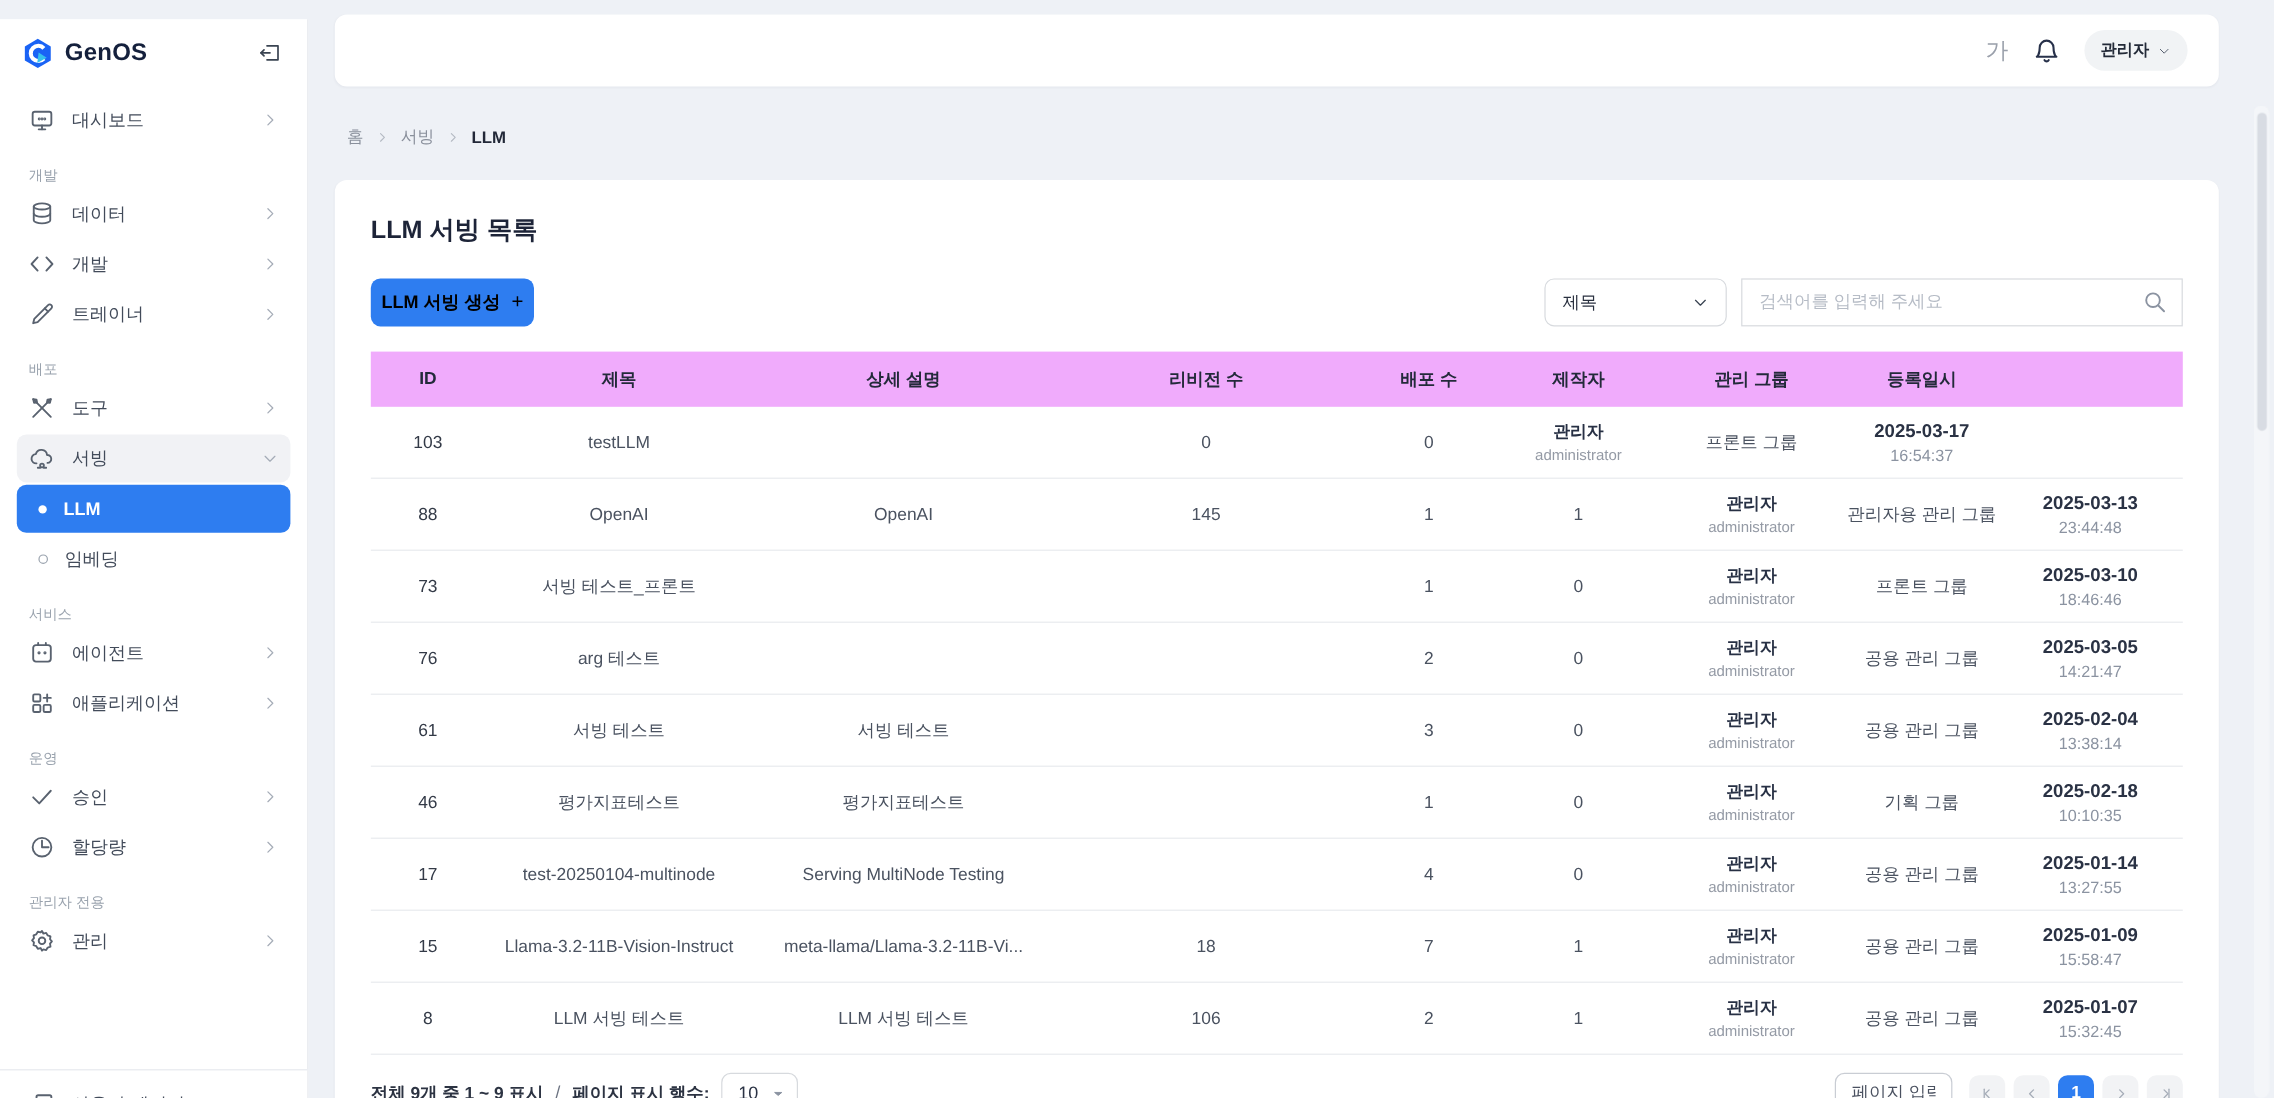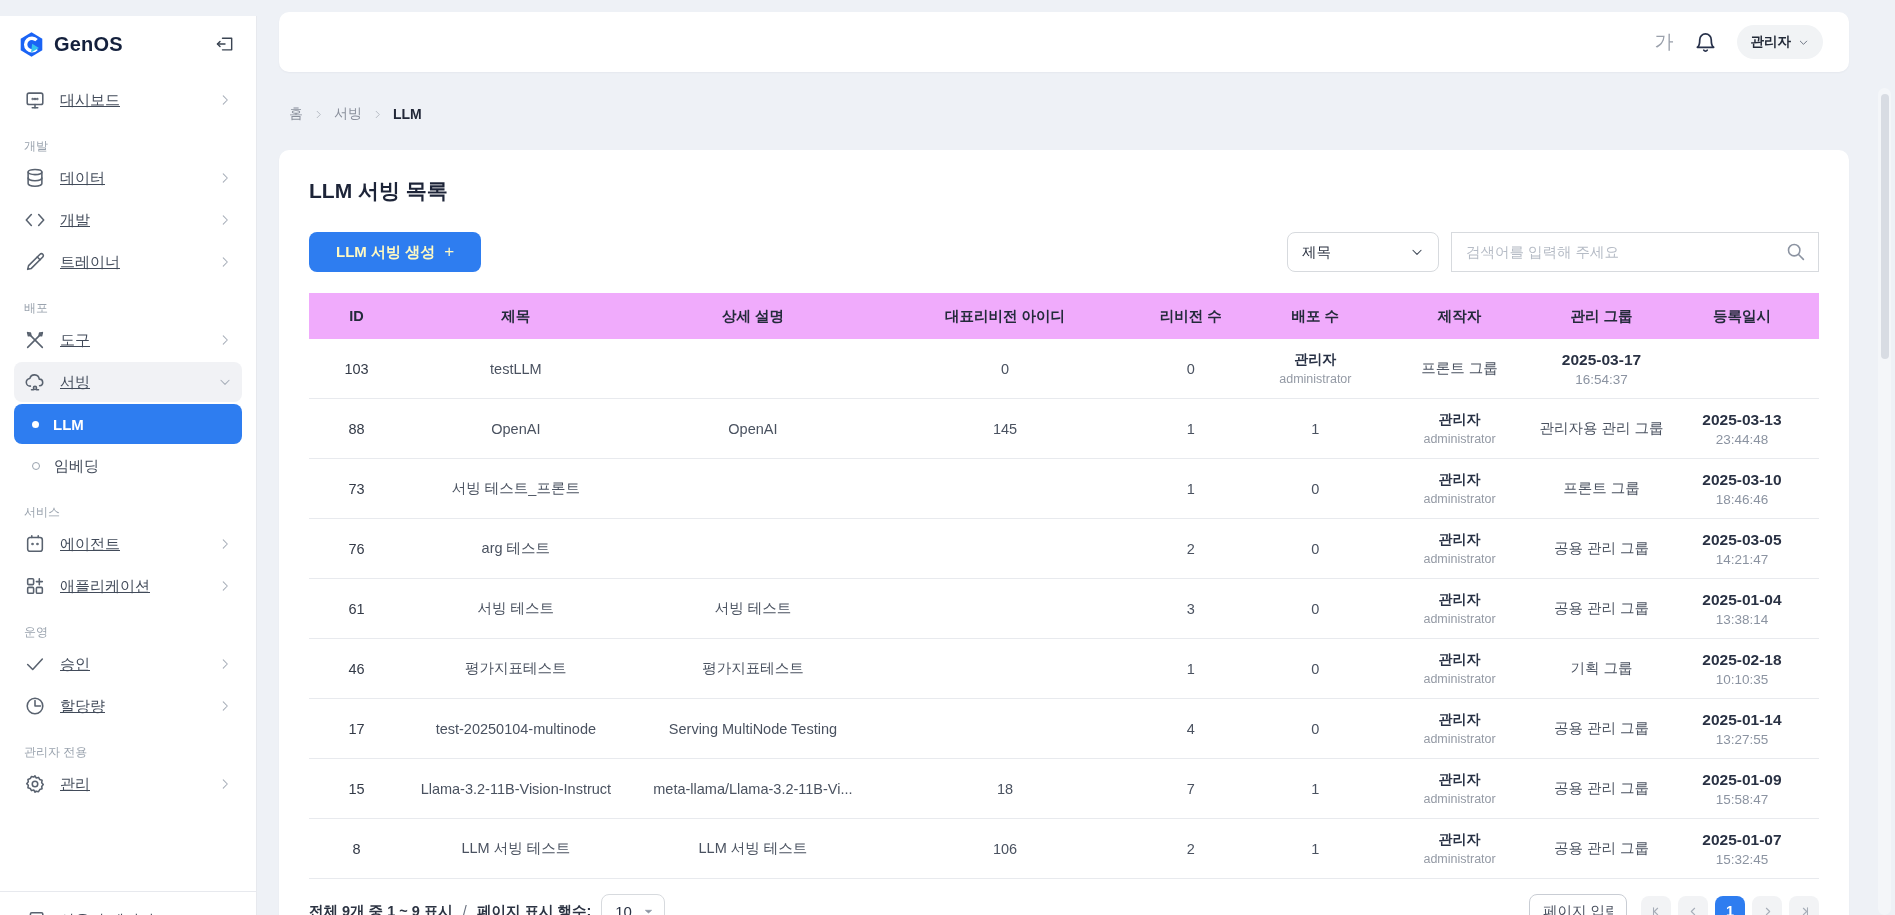--- a/index.html
+++ b/index.html
@@ -10,21 +10,21 @@
   
   .sidebar { position:fixed; left:0; top:16px; width:257px; height:915px; background:#fff;
     border-right:1px solid #e7e9ee; z-index:20; }
   .logo-row { height:56px; display:flex; align-items:center; padding:0 18px 0 18px; }
   .logo-mark { width:27px; height:27px; margin-right:9px; }
   .logo-text { font-size:20px; font-weight:700; color:#14203c; letter-spacing:.2px; flex:1; }
   .collapse-btn { width:26px; height:26px; display:flex; align-items:center; justify-content:center; cursor:pointer; }
   .menu { position:absolute; top:56px; bottom:0; left:0; right:0; overflow:hidden; padding-top:8px; }
   .side-item { height:40px; margin:0 14px 2px 14px; padding:0 10px; border-radius:8px;
     display:flex; align-items:center; gap:14px; font-size:15px; color:#424b5a; cursor:pointer; }
-  .side-item .lbl { flex:1;text-decoration:underline; }
+  .side-item .lbl { flex:1; }
   .side-item.open-parent { background:#f1f2f5; }
   .section-label { margin:16px 0 2px 0; height:20px; padding-left:24px; font-size:12px; color:#9aa3ae;
     display:flex; align-items:center; }
   .sub-item { height:40px; margin:0 14px 2px 14px; padding:0 10px 0 18px; border-radius:8px;
     display:flex; align-items:center; gap:14px; font-size:15px; color:#424b5a; cursor:pointer; }
   .sub-item.active { background:#2e7df0; color:#fff; font-weight:700; }
   .dot { width:7px; height:7px; border-radius:50%; background:#fff; }
   .ring { width:8px; height:8px; border-radius:50%; border:1.6px solid #9aa3ae; background:#fff; }
   .side-bottom { position:absolute; top:875px; left:0; right:0; height:60px; background:#fff;
     border-top:1px solid #e7e9ee; padding:8px 14px 0 14px; }
@@ -42,22 +42,22 @@
     padding:0 14px; font-size:13.5px; font-weight:700; color:#232a38; cursor:pointer; }
 
   .breadcrumb { margin:33px 0 0 10px; display:flex; align-items:center; gap:10px; font-size:14px; color:#8a909c; }
   .breadcrumb .sep { width:11px; height:11px; stroke:#b3b9c2; fill:none; stroke-width:2; stroke-linecap:round; stroke-linejoin:round; }
   .breadcrumb .last { color:#222838; font-weight:700; }
 
   .card { margin-top:27px; background:#fff; border-radius:10px; box-shadow:0 1px 2px rgba(20,30,60,.04);
     padding:27px 30px 18px 30px; min-height:780px; }
   .page-title { font-size:21px; font-weight:700; color:#1d2438; }
   .toolbar { margin-top:27px; display:flex; align-items:center; justify-content:space-between; }
-  .create-btn { background:#2e7df0; color:#fef9c3; border:none; height:40px; border-radius:8px;
-    padding:0 27px; font-size:15px; font-weight:700; display:flex; align-items:center; gap:9px; cursor:pointer;
+  .create-btn { background:#2e7df0; color:#000000; border:none; height:40px; border-radius:8px;
+    padding:0 9px; font-size:15px; font-weight:700; display:flex; align-items:center; gap:9px; cursor:pointer;
     font-family:inherit; }
   .create-btn .plus { font-size:17px; font-weight:400; }
   .toolbar-right { display:flex; gap:12px; }
   .select-box { width:152px; height:40px; border:1px solid #d7dade; border-radius:8px; background:#fff;
     display:flex; align-items:center; justify-content:space-between; padding:0 14px; font-size:14.5px; color:#2a3140; cursor:pointer; }
   .search-wrap { position:relative; width:368px; height:40px; }
   .search-wrap input { width:100%; height:100%; border:1px solid #d7dade; border-radius:0; padding:0 42px 0 14px;
     font-size:14.5px; color:#2a3140; outline:none; font-family:inherit; }
   .search-wrap input::placeholder { color:#b6bcc6; }
   .search-ic { position:absolute; right:13px; top:9px; width:21px; height:21px; stroke:#8b93a1; fill:none;
@@ -319,21 +319,20 @@
             </svg>
         </div>
       </div>
     </div>
 
     <div class="table">
       <div class="t-head">
         <div>ID</div>
         <div>제목</div>
         <div>상세 설명</div>
-        <div>대표리비전 아이디</div>
         <div>리비전 수</div>
         <div>배포 수</div>
         <div>제작자</div>
         <div>관리 그룹</div>
         <div>등록일시</div>
       </div>
 
       <div class="t-row">
         <div class="c-id">103</div>
         <div>testLLM</div>
@@ -411,21 +410,21 @@
         <div>서빙 테스트</div>
         <div></div>
         <div>3</div>
         <div>0</div>
         <div>
             <span class="creator-name">관리자</span>
             <span class="creator-sub">administrator</span>
           </div>
         <div>공용 관리 그룹</div>
         <div>
-            <span class="d-date">2025-01-04</span>
+            <span class="d-date">2025-02-04</span>
             <span class="d-time">13:38:14</span>
           </div>
       </div>
 
       <div class="t-row">
         <div class="c-id">46</div>
         <div>평가지표테스트</div>
         <div>평가지표테스트</div>
         <div></div>
         <div>1</div>

